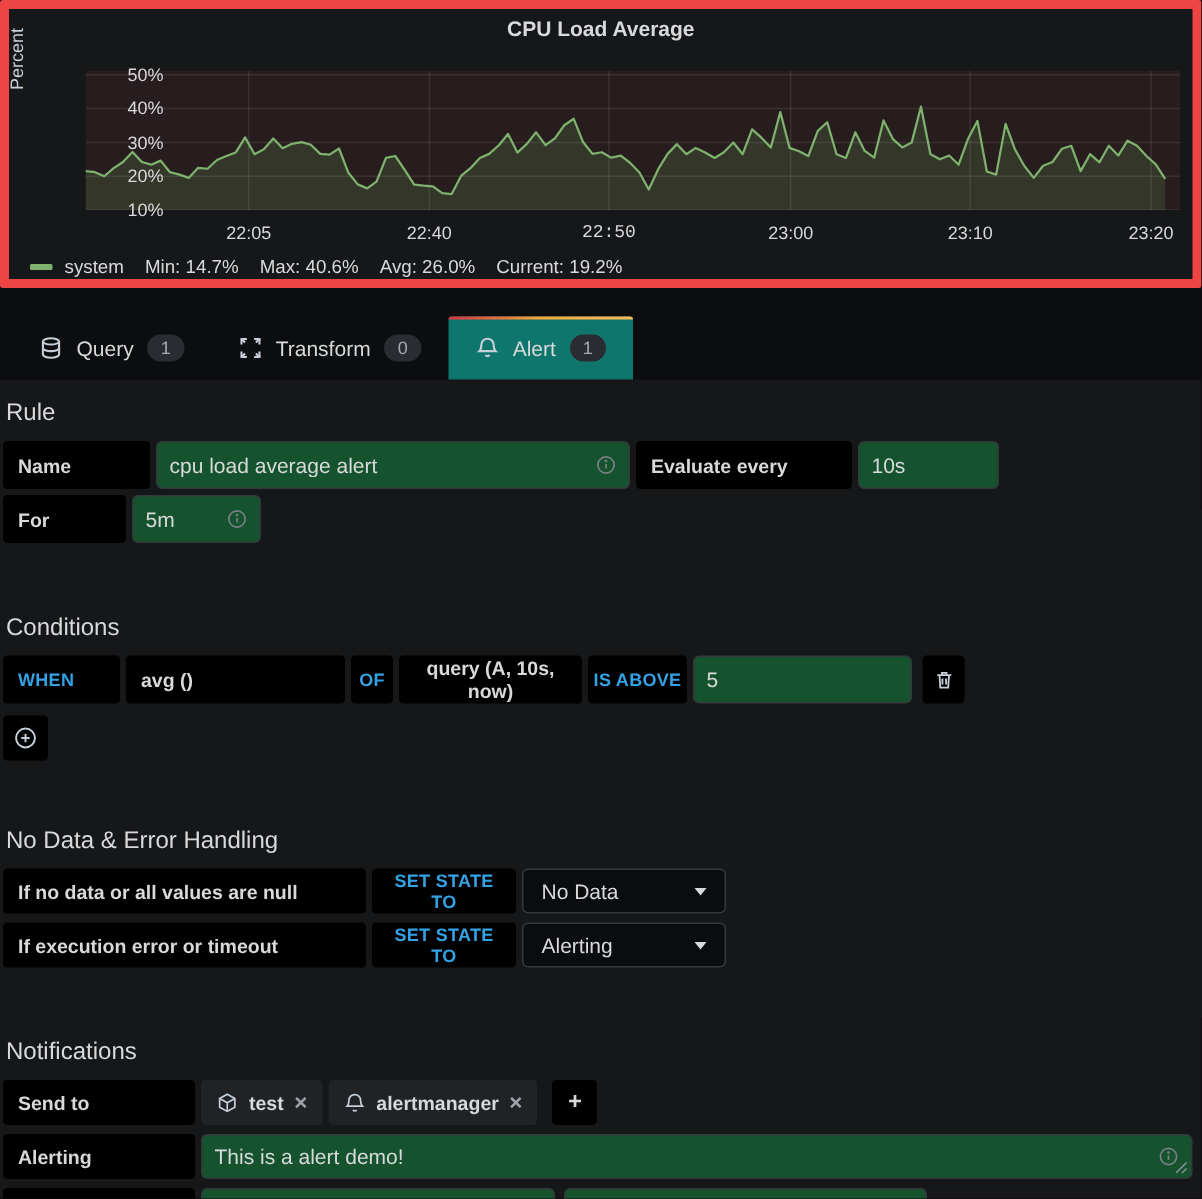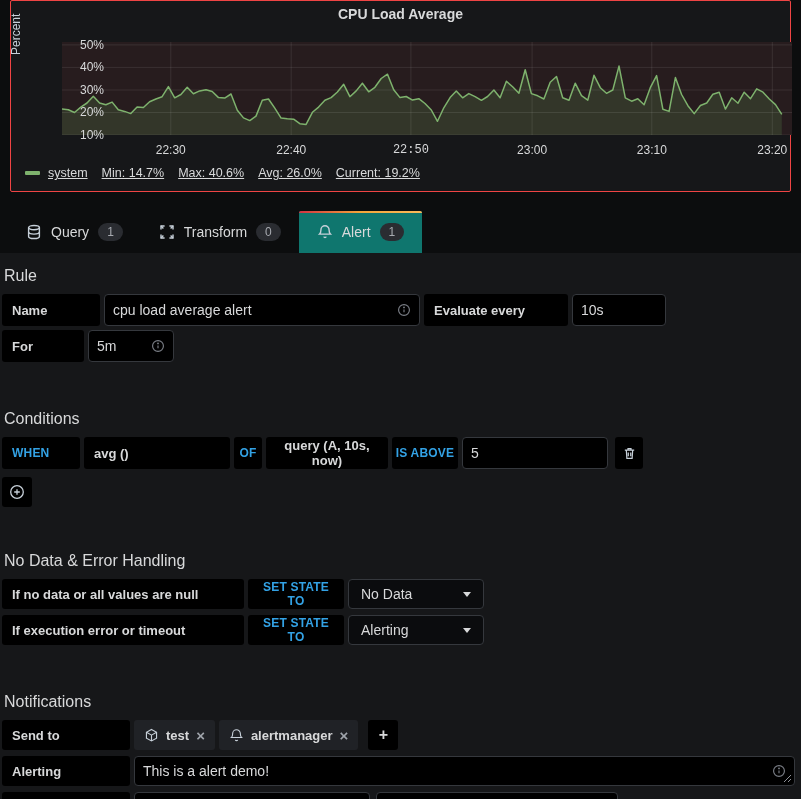--- a/index.html
+++ b/index.html
@@ -1,44 +1,44 @@
 <!DOCTYPE html>
 <html><head>
 <meta charset="utf-8">
 <style>
   * { margin:0; padding:0; box-sizing:border-box; }
   html,body { width:801px; height:799px; background:#0c0d0e; font-family:"Liberation Sans",sans-serif; color:#d8d9da; overflow:hidden; }
 
   
-  .panel { position:relative; margin:0 10px; height:192px; background:#161719; border:1px solid #ef4444; border-radius:2px; }
+  .panel { position:relative; margin:0 0; height:192px; background:#161719; border:6px solid #ef4444; border-radius:2px; }
   .panel-title { text-align:center; font-size:14px; font-weight:700; padding-top:5px; color:#d8d9da; }
   .plot-wrap { position:absolute; left:51px; top:41px; width:730px; height:93px; }
   .ylab { position:absolute; left:-2px; top:54px; transform:rotate(-90deg); transform-origin:left top; font-size:12px; color:#c7d0d9; }
   .ytick { position:absolute; right:686px; width:40px; text-align:right; font-size:12px; color:#d8d9da; }
   .xtick { position:absolute; top:142px; width:46px; text-align:center; font-size:12px; color:#d8d9da; }
-  .legend { position:absolute; left:14px; top:165px; display:flex; align-items:center; font-size:12.5px; color:#d8d9da;text-decoration:underline; }
+  .legend { position:absolute; left:14px; top:165px; display:flex; align-items:center; font-size:12.5px; color:#d8d9da; }
   .legend-dash { width:15px; height:4px; border-radius:1px; margin-right:8px; }
   .legend span { margin-right:14px; }
 
   
   .tabbar { display:flex; align-items:flex-end; height:61px; padding-left:8px; background:#0c0d0e; }
   .tab { position:relative; display:flex; align-items:center; gap:9px; height:42px; padding:0 18px; font-size:14px; cursor:pointer; color:#d8d9da; }
   .tab.active { background:#0f766e; border-radius:2px 2px 0 0; }
   .tab.active::before { content:''; position:absolute; top:0; left:0; right:0; height:2px;
       background:linear-gradient(90deg,#d23342,#f4a63a,#f9ba5b); border-radius:2px 2px 0 0; }
   .tab svg { stroke:#c7d0d9; }
   .badge { background:#2a2c31; color:#a7aab0; border-radius:11px; padding:2px 9px; font-size:12px; line-height:14px; }
 
   
   .content { background:#161719; height:546px; padding:0 6px 0 2px; }
   .h-sec { font-size:16px; font-weight:500; color:#d8d9da; padding-left:2px; }
   .row { display:flex; gap:4px; margin-bottom:4px; }
   .box { background:#000000; color:#d8d9da; font-size:13px; font-weight:600; display:flex; align-items:center; padding:0 10px; border-radius:3px; height:32px;text-align:center; }
   .kw { color:#33a2e5; font-size:12px; font-weight:700; justify-content:center; cursor:pointer; letter-spacing:.2px; }
-  .inwrap { background:#000000; border:1px solid #35383d; border-radius:4px; display:flex; align-items:center; height:32px; padding:0 8px; }
+  .inwrap { background:#14532d; border:1px solid #35383d; border-radius:4px; display:flex; align-items:center; height:32px; padding:0 8px; }
   .inwrap input { flex:1; min-width:0; background:transparent; border:none; outline:none; color:#d8d9da; font-size:14px; font-family:inherit; }
   .inwrap input::placeholder { color:#565a61; }
   .icon-btn { cursor:pointer; display:flex; align-items:center; justify-content:center; }
   .select { background:#0b0c0e; border:1px solid #35383d; border-radius:4px; display:flex; align-items:center; justify-content:space-between; height:32px; padding:0 12px; width:136px; font-size:14px; cursor:pointer; }
   .caret { width:0; height:0; border-left:4px solid transparent; border-right:4px solid transparent; border-top:5px solid #d8d9da; }
   .pill { background:#202226; border-radius:3px; display:flex; align-items:center; gap:7px; height:30px; padding:0 10px; font-size:13px; font-weight:600; }
   .pill .x { color:#9fa4ab; font-size:15px; cursor:pointer; line-height:1; }
   .msgwrap { position:relative; }
   .resize-h { position:absolute; right:2px; bottom:2px; }
   .r30 .box, .r30 .inwrap, .r30 .select { height:30px; }
@@ -69,21 +69,21 @@
       </svg>
   </div>
   <div id="yticks">
       <div class="ytick" style="top: 127px;">10%</div>
       <div class="ytick" style="top: 104.482px;">20%</div>
       <div class="ytick" style="top: 81.9637px;">30%</div>
       <div class="ytick" style="top: 59.4455px;">40%</div>
       <div class="ytick" style="top: 36.9274px;">50%</div>
     </div>
   <div id="xticks">
-      <div class="xtick" style="left: 136.77px;">22:30</div>
+      <div class="xtick" style="left: 136.77px;">22:05</div>
       <div class="xtick" style="left: 257.22px;">22:40</div>
       <div class="xtick" style="left: 376.94px; font-family: Liberation Mono, monospace;">22:50</div>
       <div class="xtick" style="left: 498.12px;">23:00</div>
       <div class="xtick" style="left: 617.84px;">23:10</div>
       <div class="xtick" style="left: 738.29px;">23:20</div>
     </div>
   <div class="legend">
     <div class="legend-dash" id="legend-dash" style="background: rgb(126, 178, 109);"></div>
     <span>system</span>
     <span>Min: 14.7%</span>

